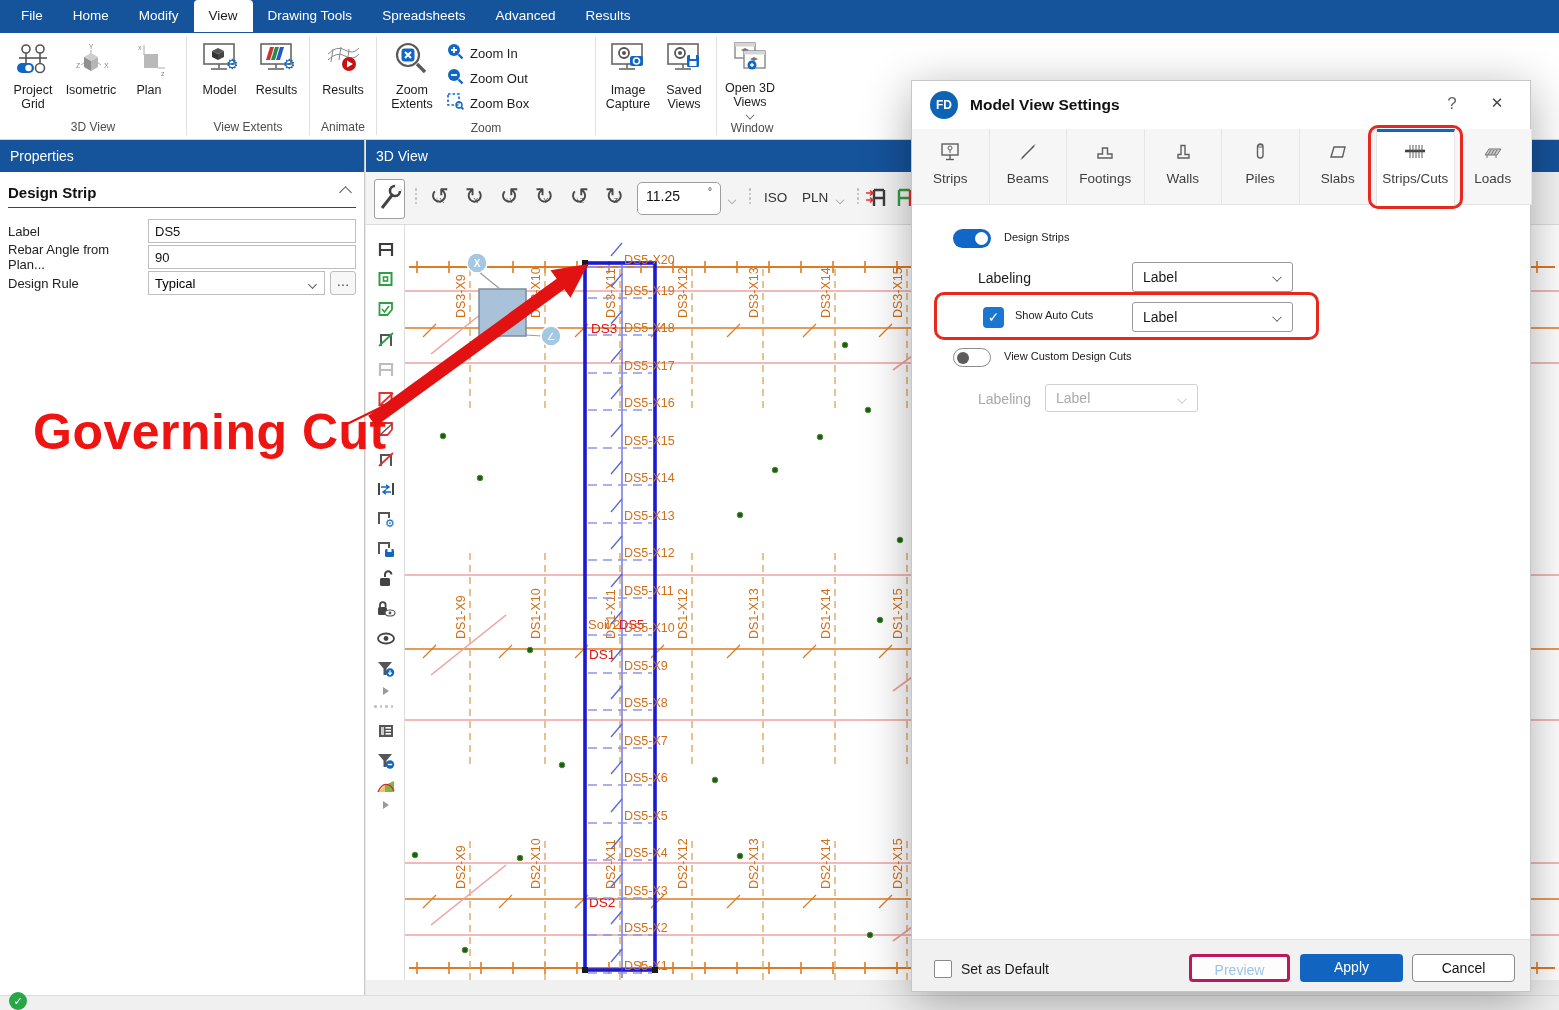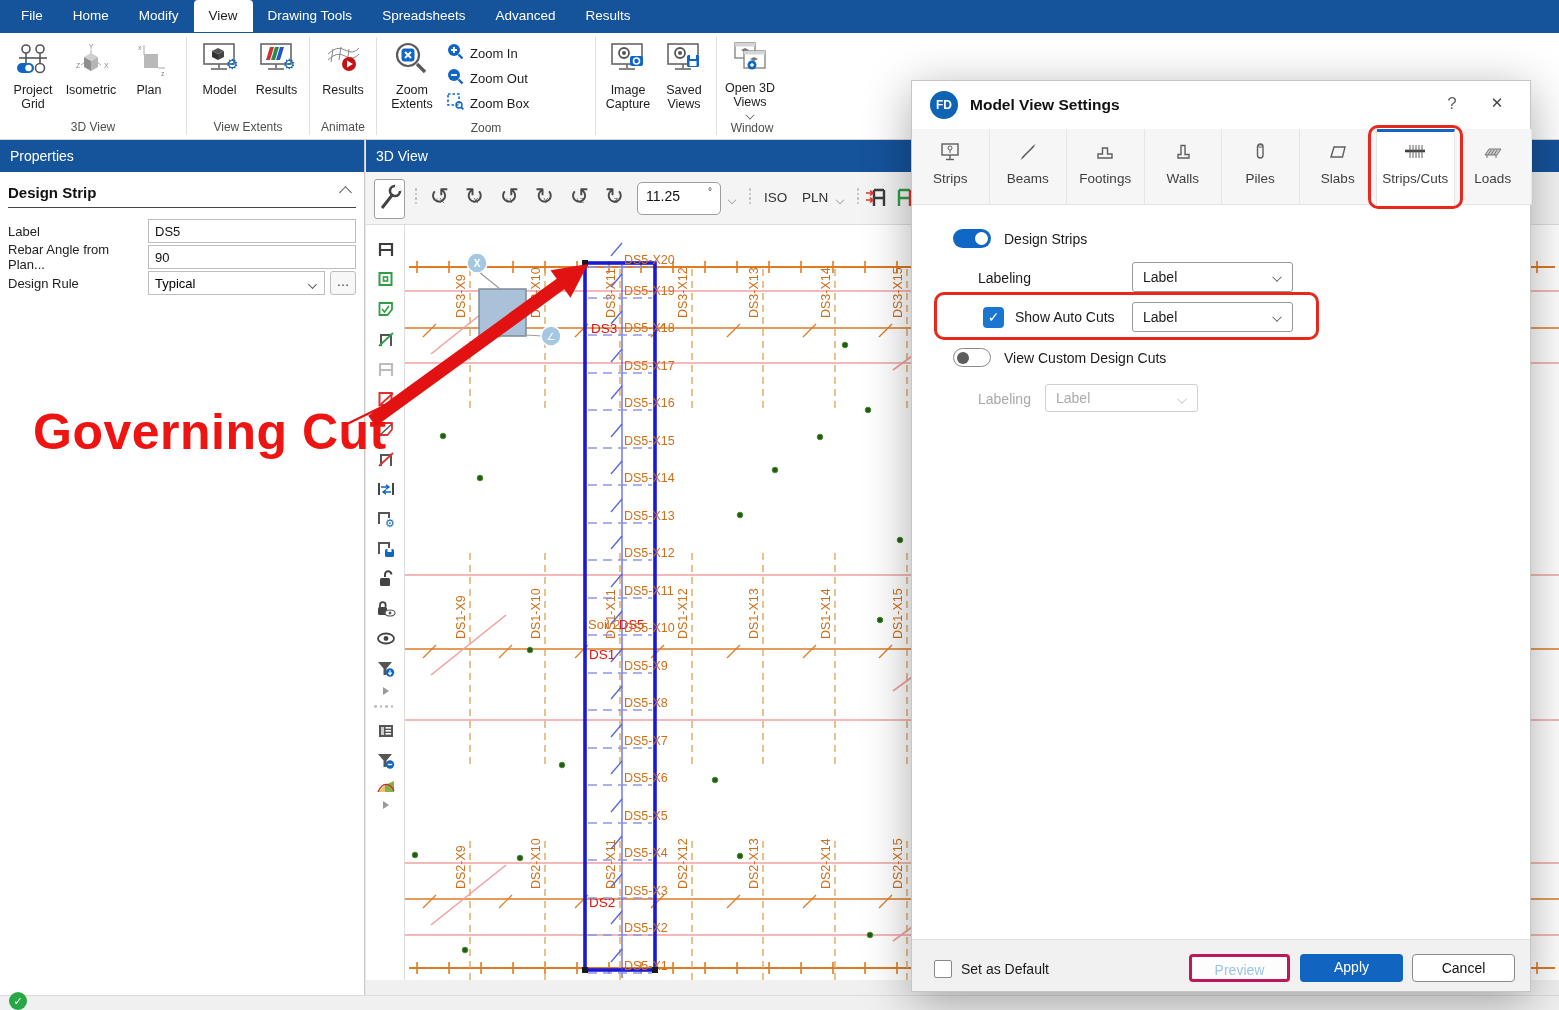--- a/index.html
+++ b/index.html
@@ -68,21 +68,21 @@
   .dlg-tabs { position:absolute; left:0; top:48px; width:620px; height:76px; background:#f6f6f6; border-bottom:1px solid #e2e2e2; display:flex; }
   .dtab { width:77.5px; display:flex; flex-direction:column; align-items:center; justify-content:flex-start; padding-top:11px; border-right:1px solid #e6e6e6; }
   .dtab .dlbl { font-size:13.5px; color:#3e3e3e; margin-top:7px; }
   .dtab.active { background:#fff; border-top:3px solid #1166c3; padding-top:8px; height:77px; }
   .red-ring { position:absolute; border:3px solid #e8281c; border-radius:10px; pointer-events:none; z-index:5; }
   .toggle { position:absolute; width:38px; height:19px; border-radius:10px; }
   .toggle.on { background:#1167c5; }
   .toggle.on .knob { position:absolute; right:3px; top:3px; width:13px; height:13px; background:#fff; border-radius:50%; }
   .toggle.off { background:#fff; border:1px solid #8a8a8a; }
   .toggle.off .knob { position:absolute; left:3px; top:2.5px; width:12px; height:12px; background:#5c5c5c; border-radius:50%; }
-  .dlg-lbl { position:absolute; font-size:14px; color:#1a1a1a; }
+  .dlg-lbl { position:absolute; font-size:11px; color:#1a1a1a; }
   .dlg-lbl.dim { color:#a8a8a8; }
   .dd { position:absolute; border:1px solid #999; border-radius:3px; background:#fff; font-size:14px; color:#1a1a1a; display:flex; align-items:center; padding:0 10px; }
   .dd .dd-chev { position:absolute; right:11px; top:10px; width:8px; height:8px; border-right:1.6px solid #555; border-bottom:1.6px solid #555; transform:rotate(45deg) scale(.85); }
   .dd.dim { border-color:#d0d0d0; color:#ababab; }
   .dd.dim .dd-chev { border-color:#c4c4c4; }
   .cbx { position:absolute; width:21px; height:21px; background:#1b76d2; border-radius:4px; color:#fff; font-size:14px; text-align:center; line-height:21px; }
   .dlg-footer { position:absolute; left:0; bottom:0; width:100%; height:52px; background:#f1f1f1; border-top:1px solid #e0e0e0; }
   .cbx-empty { position:absolute; width:18px; height:18px; border:1px solid #8a8a8a; border-radius:2px; background:#fff; }
   .btn { position:absolute; height:28px; border-radius:4px; font-size:14px; text-align:center; line-height:27px; }
   .btn.preview { width:101px; background:#fdfdfd; border:3px solid #be185d; color:#9cc3e8; }

